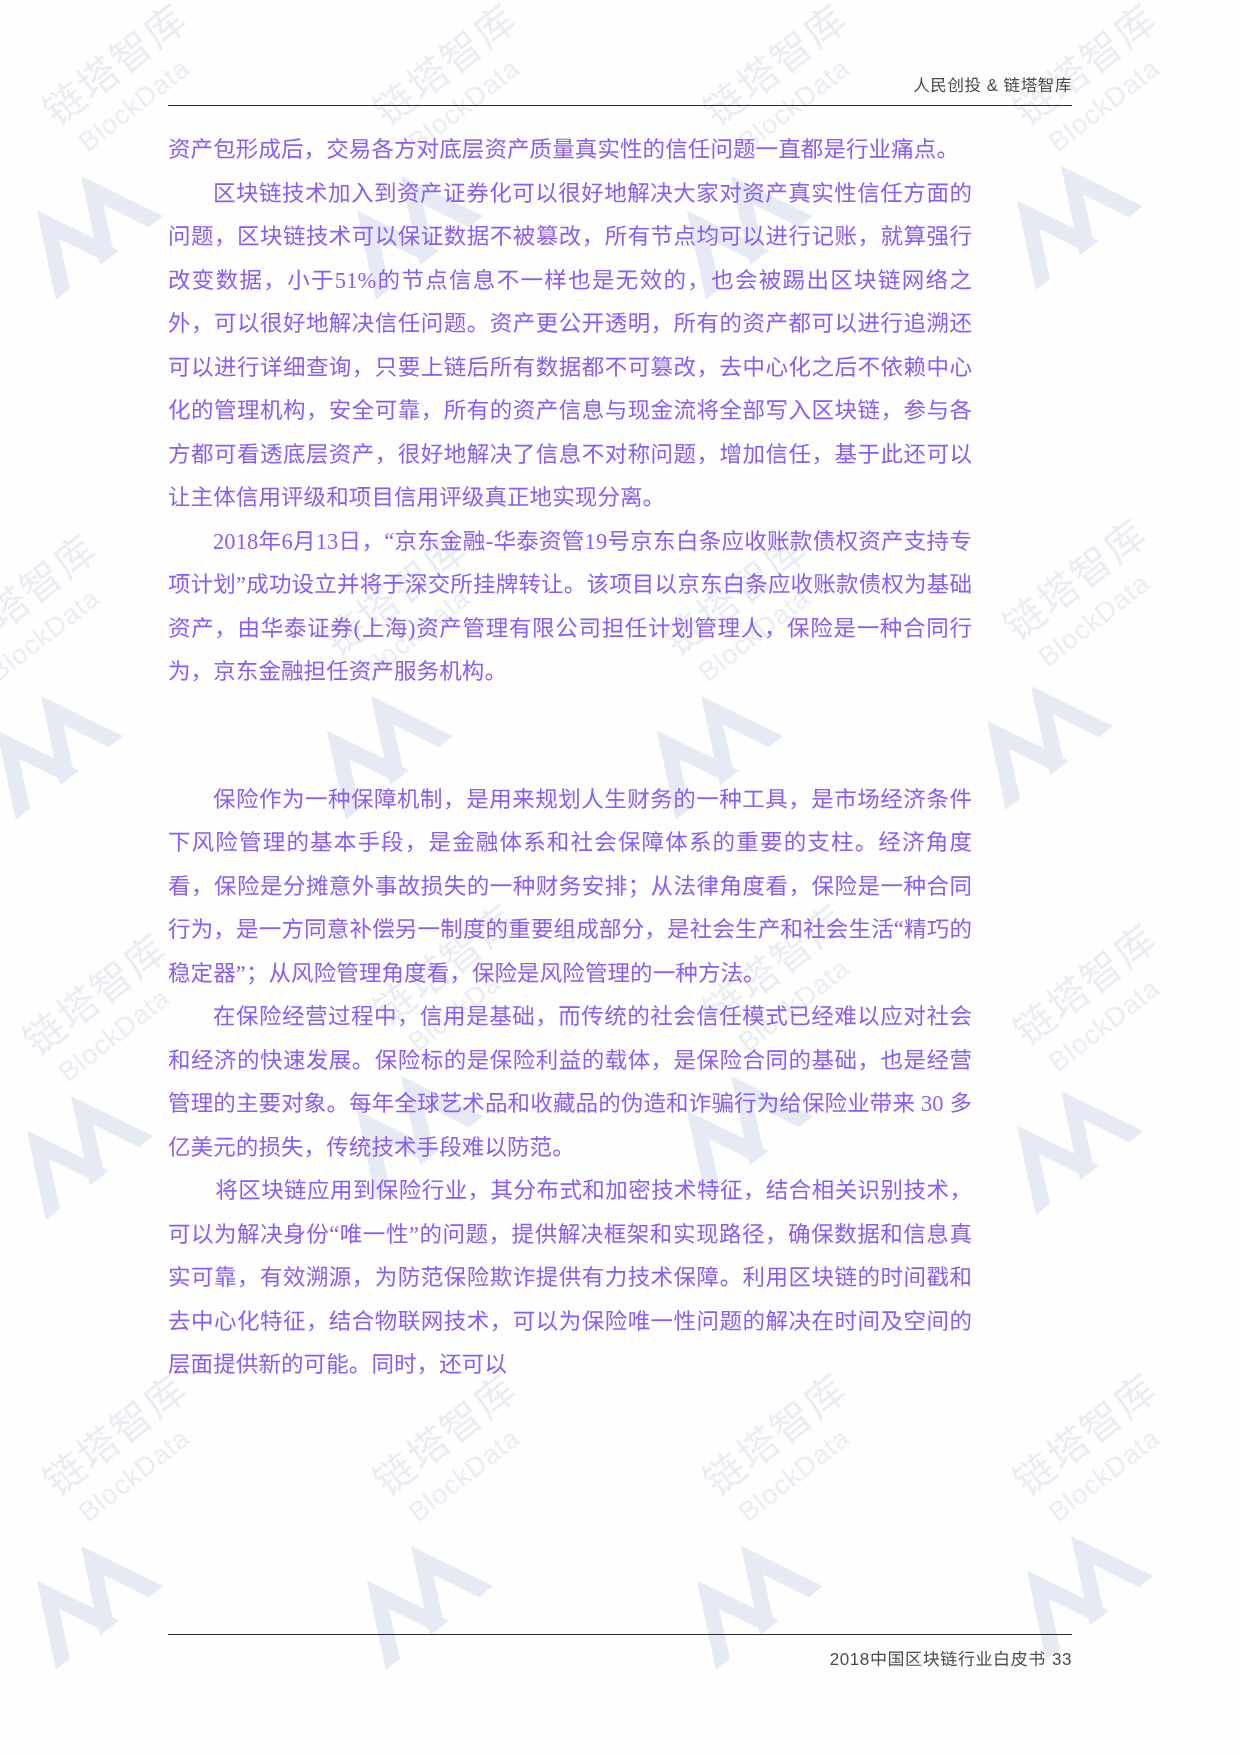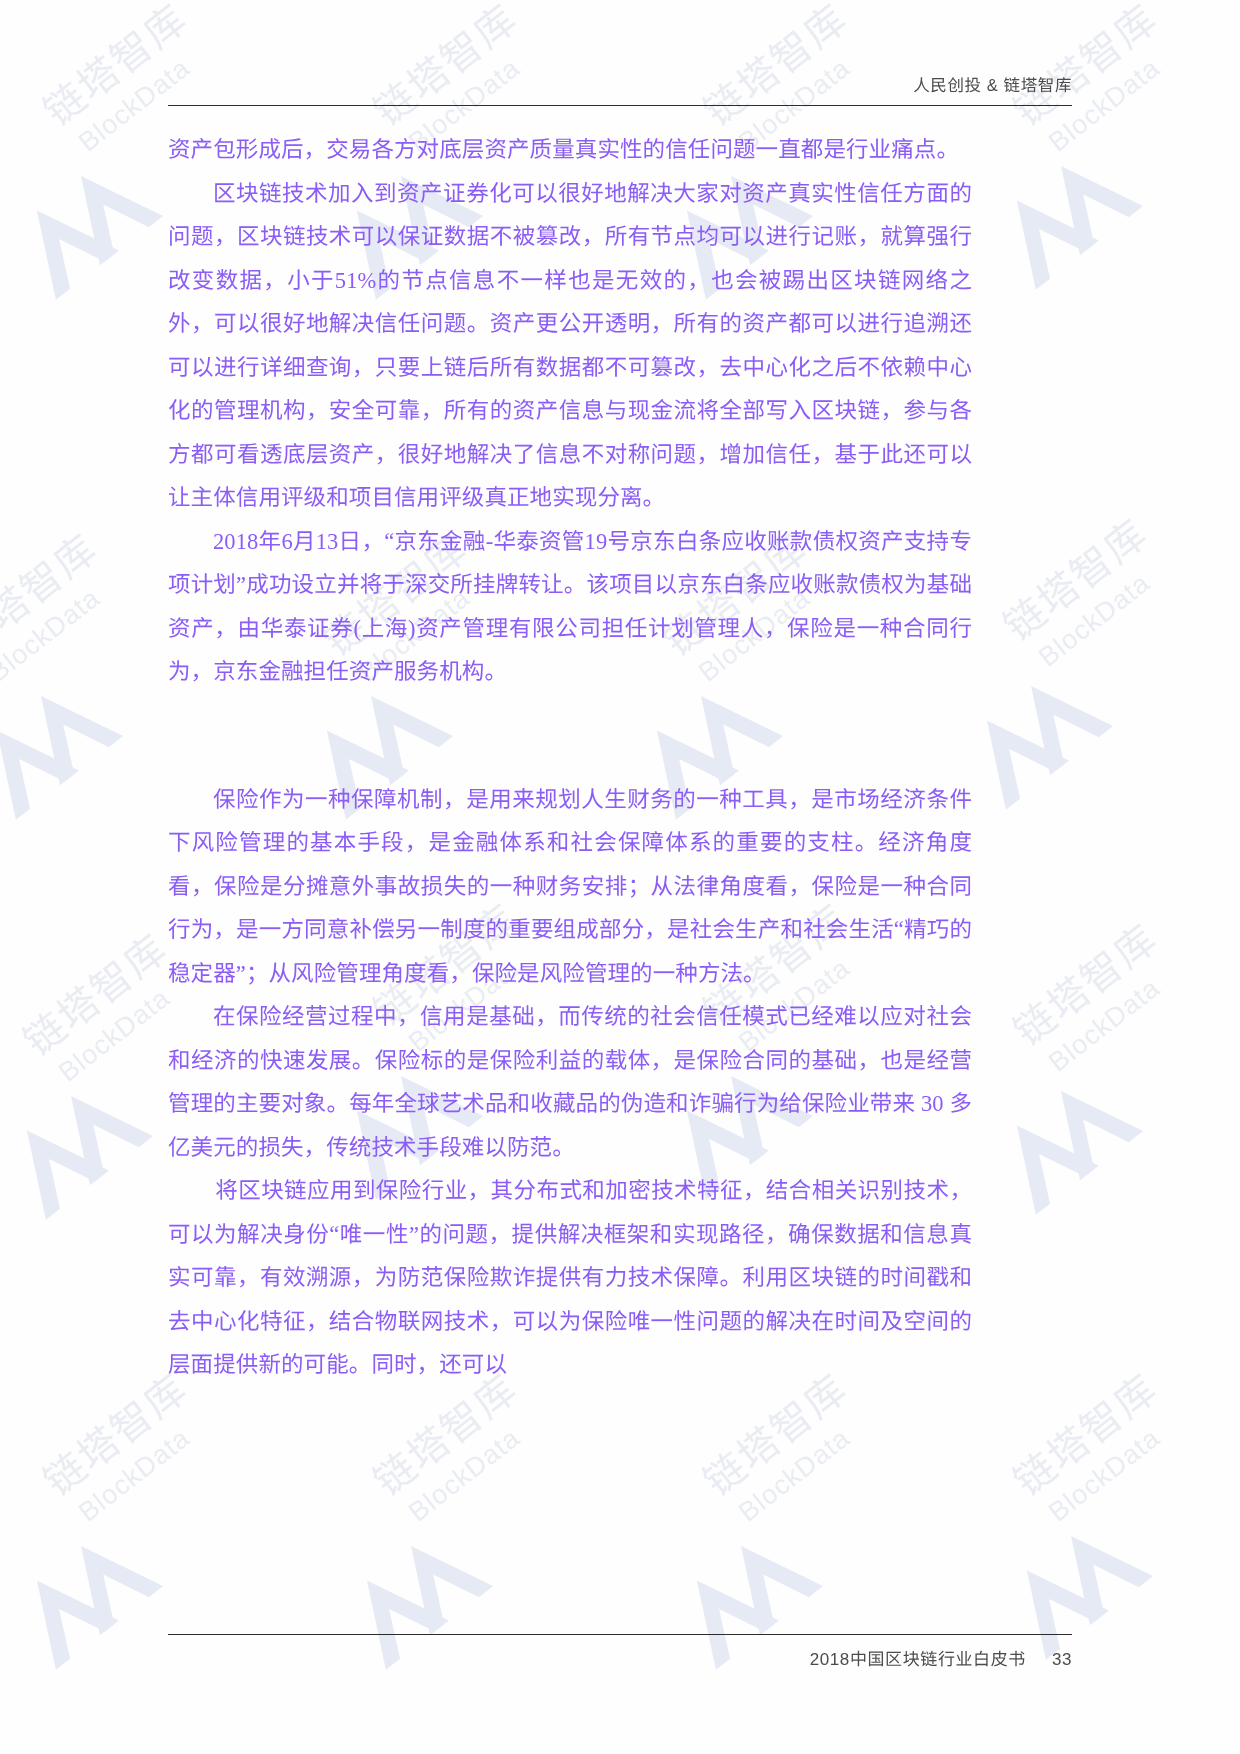--- a/index.html
+++ b/index.html
@@ -129,21 +129,21 @@
     border: none;
     border-top: 1.6px solid #2c2c2c;
     margin: 0 0 10px 0;
   }
   .footer-text {
     font-family: "Liberation Sans", "DejaVu Sans", sans-serif;
     font-size: 17px;
     color: #4b4b4b;
     letter-spacing: 0.6px;
   }
-  .footer-page-no { margin-left: 26px; }
+  .footer-page-no { margin-left: 6px; }
 </style>
 </head>
 <body>
 
 <div class="page">
 
   <div class="watermark-layer" id="watermark-layer">
       <div class="wm wm-text" style="left: 40px; top: 30px;">
         <span class="wm-cn">链塔智库</span>
         <span class="wm-en">BlockData</span>

